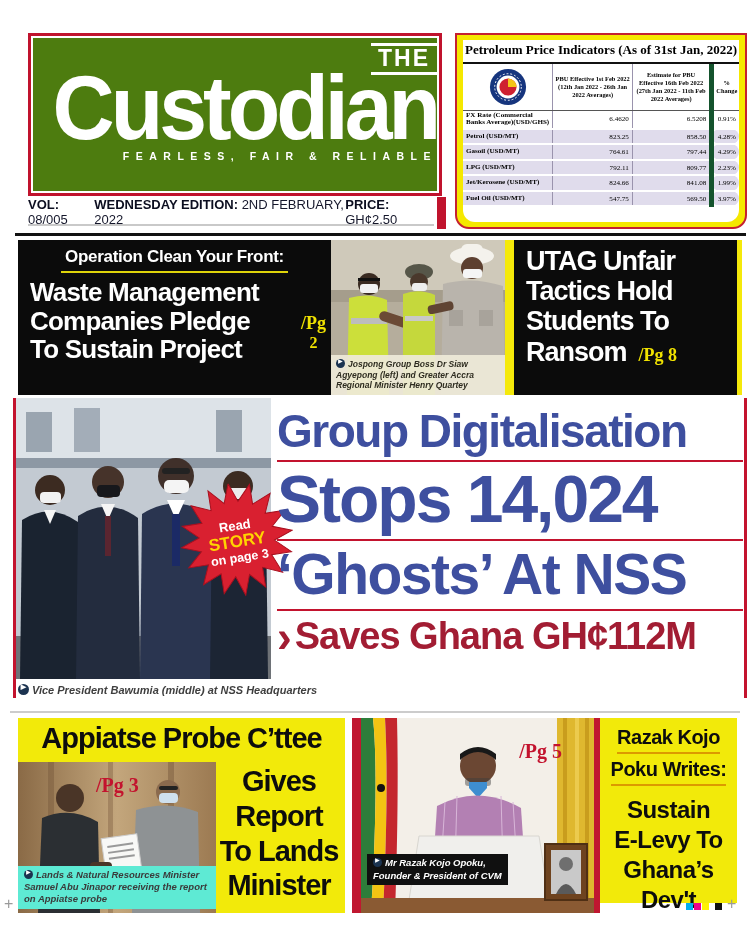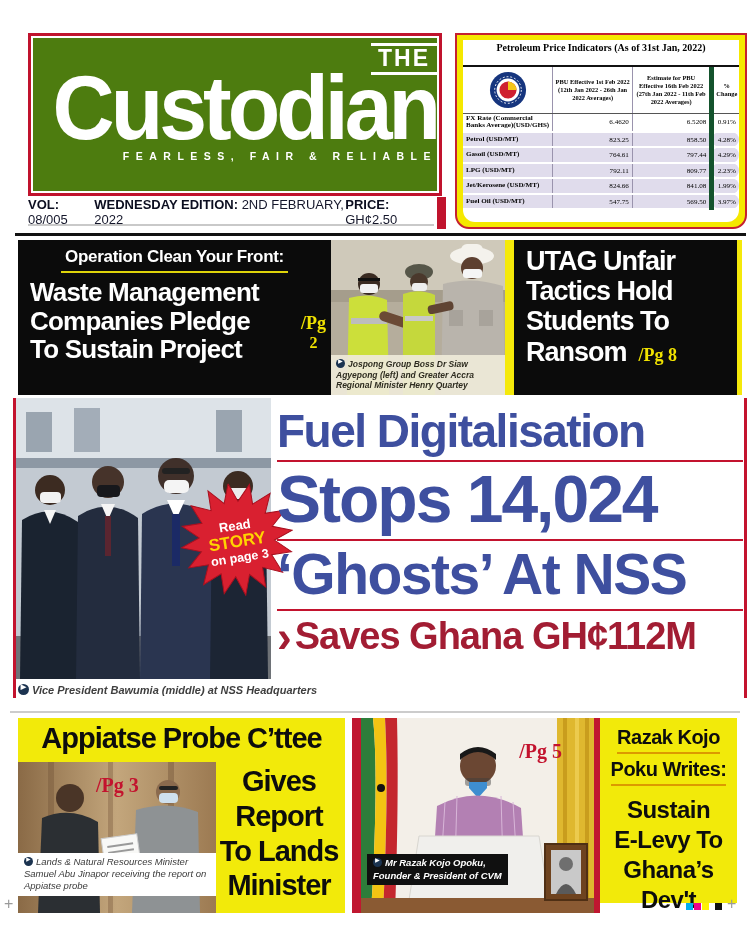--- a/index.html
+++ b/index.html
@@ -21,21 +21,21 @@
     display:flex; align-items:center; justify-content:space-between;
     border-bottom:2px solid #c9c9c9; font-size:13px; color:#15172b; }
   .vol-row b { font-weight:bold; color:#0c0e20; }
   .vol-red { position:absolute; left:437px; top:197px; width:9px; height:32px; background:#c0132d; }
 
   
   .petro-frame { position:absolute; left:455px; top:33px; width:292px; height:196px;
     border:2px solid #c52031; background:#f5e800; padding:5px 6px; border-radius:0 0 14px 14px; }
   .petro-inner { background:#fff; width:100%; height:100%; border-radius:0 0 12px 12px;
     font-family:"Liberation Serif", serif; overflow:hidden; }
-  .petro-title { font-size:10px; font-weight:bold; text-align:center; padding:2px 0 12px;
+  .petro-title { font-size:13px; font-weight:bold; text-align:center; padding:2px 0 4px;
     border-bottom:2px solid #111; }
   .petro-tbl { width:100%; border-collapse:collapse; table-layout:fixed; }
   .petro-tbl td { vertical-align:middle; }
   .c-label { width:86px; }
   .c-val  { width:76px; border-left:1px solid #9a93ad; }
   .c-chg  { width:26px; border-left:5px solid #14532d;border-radius:11px; }
   .petro-head td { font-size:6.4px; font-weight:bold; text-align:center; line-height:1.25;
     padding:2px 2px; border-bottom:1px solid #555; height:44px; }
   .pr td { font-size:7.1px; height:15.5px; padding:1px 3px; border-bottom:2px solid #fff; }
   .pr .lab { font-weight:bold; line-height:1.05; }
@@ -91,22 +91,22 @@
   .caption-main .cap-bullet::after { font-size:7px; left:2.8px; top:-1.5px; }
 
   .gray-rule { position:absolute; left:10px; top:711px; width:730px; height:1.5px; background:#cccccc; }
 
   
   .yb { position:absolute; top:718px; background:#f2ea0a; }
   .yb-left { left:18px; width:327px; height:195px; }
   .ap-title { text-align:center; font-size:29px; font-weight:bold; color:#0d0d0d;
     letter-spacing:-1px; padding-top:4px; }
   .ap-photo { position:absolute; left:0; top:44px; width:198px; height:151px; overflow:hidden; }
-  .ap-cap { position:absolute; left:0; right:0; bottom:17px; background:#ffffff; color:#3a3a3a;
-    font-style:italic; font-weight:normal; font-size:9.5px; line-height:1.25; padding:3px 6px 4px; }
+  .ap-cap { position:absolute; left:0; right:0; bottom:4px; background:#5eead4; color:#3a3a3a;
+    font-style:italic; font-weight:bold; font-size:9.5px; line-height:1.25; padding:3px 6px 4px; }
   .pg-red { font-family:"Liberation Serif", serif; font-weight:bold; font-size:20px; color:#c3132e; }
   .ap-pg { position:absolute; left:78px; top:12px; }
   .ap-side { position:absolute; right:2px; top:46px; width:128px; text-align:center; }
   .ap-side div { font-size:29px; font-weight:bold; color:#0d0d0d; line-height:1.2; letter-spacing:-1px; }
 
   .mid-panel { position:absolute; left:352px; top:718px; width:248px; height:195px;
     border-left:9px solid #c01730; border-right:6px solid #c01730; overflow:hidden; }
   .mid-pg { position:absolute; right:32px; top:22px; }
   .razak-cap { position:absolute; left:6px; bottom:28px; background:#101010; color:#fff;
     font-style:italic; font-weight:bold; font-size:9.5px; line-height:1.3; padding:3px 6px; }
@@ -307,21 +307,21 @@
       <polygon points="57,0 64,19 78,4 78,24 97,16 89,35 109,35 94,49 113,56 94,63 109,77 89,77 97,96 78,88 78,108 64,93 57,113 50,93 36,108 36,88 17,96 25,77 5,77 20,63 1,56 20,49 5,35 25,35 17,16 36,24 36,4 50,19" fill="#d92030" stroke="#a8101f" stroke-width="1"></polygon>
       <g font-family="Liberation Sans, sans-serif" text-anchor="middle">
         <text x="57" y="47" font-size="13" font-weight="bold" fill="#ffffff">Read</text>
         <text x="57" y="64" font-size="17" font-weight="bold" fill="#ffd400">STORY</text>
         <text x="57" y="79" font-size="12.5" font-weight="bold" fill="#ffffff">on page 3</text>
       </g>
     </svg>
   </div>
 
   <div class="main-headline">
-    <div class="mh1">Fuel Digitalisation</div>
+    <div class="mh1">Group Digitalisation</div>
     <div class="mh-rule"></div>
     <div class="mh2">Stops 14,024</div>
     <div class="mh-rule"></div>
     <div class="mh3">‘Ghosts’ At NSS</div>
     <div class="mh-rule"></div>
     <div class="mh-sub">
       <span class="mh-arrow">›</span>
       <span>Saves Ghana GH¢112M</span>
     </div>
   </div>

